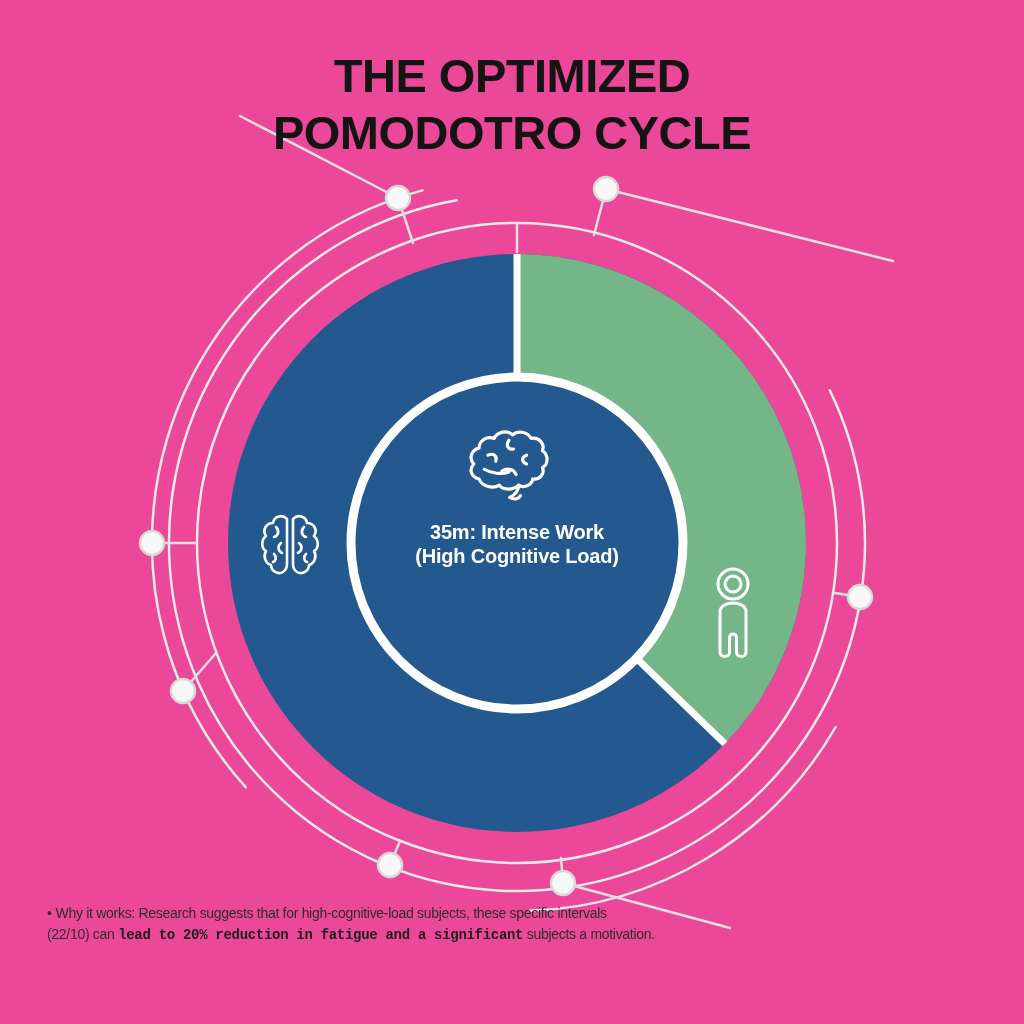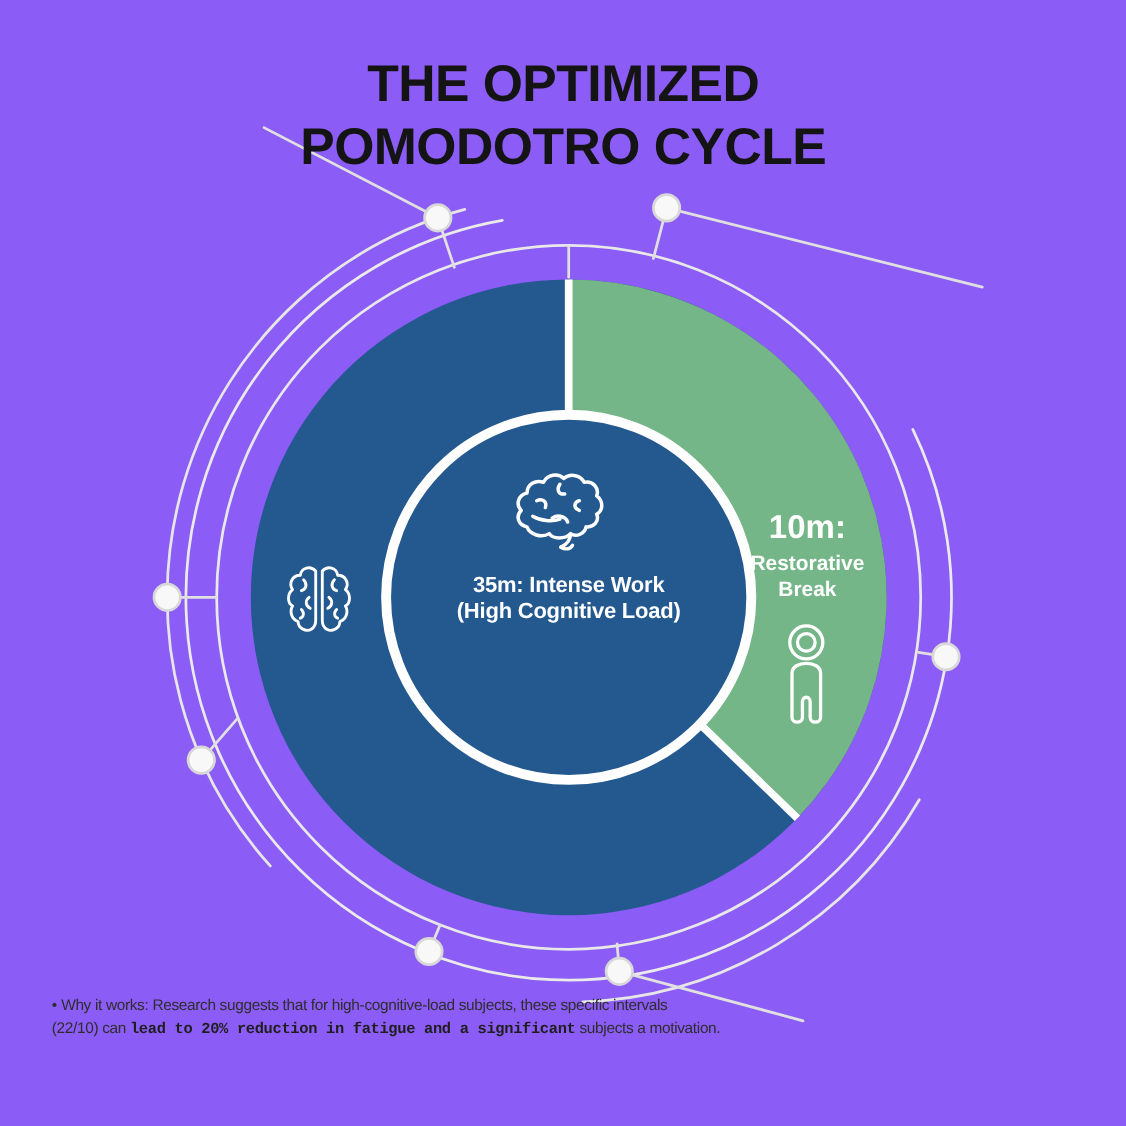--- a/index.html
+++ b/index.html
@@ -34,21 +34,21 @@
     position:absolute; top:903px; left:512px; transform:translateX(-50%);
     width:930px; text-align:left; font-size:14px; color:#2d2d2d;
     line-height:1.5; letter-spacing:-0.3px;
   }
   .fn-bold { font-weight:700; color:#1e1e1e;font-family:Liberation Mono, monospace; }
   .bullet { margin-right:4px; }
 </style>
 </head>
 <body>
 
-<div class="canvas" style="background: #8b5cf6;">
+<div class="canvas" style="background: #ec4899;">
 
   <svg class="art" width="1024" height="1024" viewBox="0 0 1024 1024">
 
     <g class="circuit">
       <circle cx="517" cy="543" r="320" stroke="#e8e8e8" stroke-width="2.5"></circle>
       <path d="M 860.7,597.5 A 348 348 0 1 1 456.6,200.3" stroke="#eaeaea" stroke-width="2.5"></path>
       <path d="M 829.8,390.4 A 348 348 0 0 1 860.7,597.5" stroke="#eaeaea" stroke-width="2.5"></path>
       <path d="M 245.7,787.2 A 365 365 0 0 1 422.5,190.4" stroke="#e6e6e6" stroke-width="2.5"></path>
       <path d="M 835.7,727 A 368 368 0 0 1 529.8,910.8" stroke="#e6e6e6" stroke-width="2.5"></path>
 
@@ -120,24 +120,19 @@
   <div class="title">
     <div>THE OPTIMIZED</div>
     <div>POMODOTRO CYCLE</div>
   </div>
 
   <div class="center-label">
     <div>35m: Intense Work</div>
     <div>(High Cognitive Load)</div>
   </div>
 
-  <div class="break-label">
-    <div class="break-time">10m:</div>
-    <div class="break-word">Restorative</div>
-    <div class="break-word">Break</div>
-  </div>
 
   <div class="footnote">
     <div><span class="bullet">•</span><span>Why it works: Research suggests that for high-cognitive-load subjects, these specific intervals</span></div>
     <div><span>(22/10) can </span><span class="fn-bold">lead to 20% reduction in fatigue and a significant</span><span> subjects a motivation.</span></div>
   </div>
 
 </div>
 
 </body></html>

